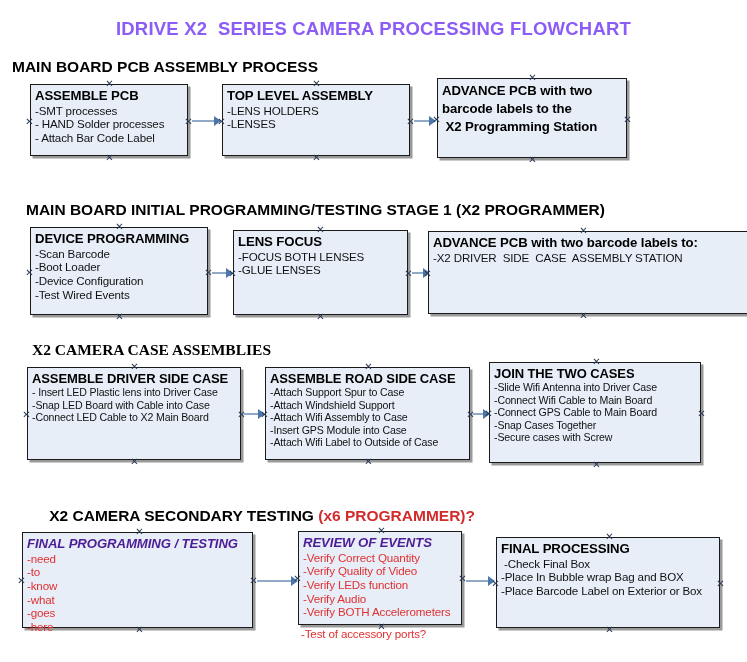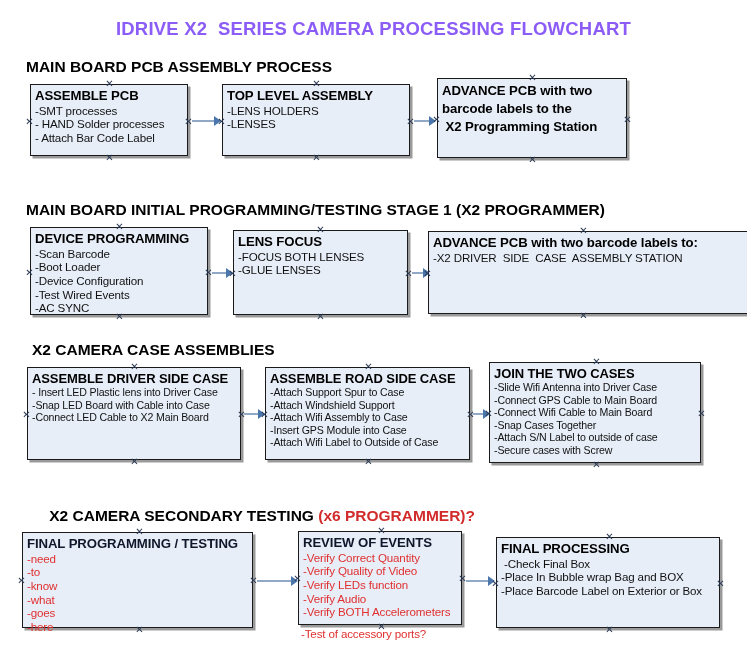--- a/index.html
+++ b/index.html
@@ -56,21 +56,21 @@
   .box .li{
     font-size:11.6px;
     color:#111;
     white-space:pre;
     letter-spacing:-0.15px;
   }
   .box.tiny .li{font-size:10.6px;}
   .box.tiny .hdr{font-size:13px;}
 
   
-  .box.red .hdr{color:#0f172a;}
+  .box.red .hdr{color:#4c1d95;font-style:italic;}
   .box.red .li{color:#e03030;}
 
   
   .overflow-line{
     position:absolute;
     font-size:11.6px;
     color:#e03030;
     white-space:pre;
     letter-spacing:-0.15px;
   }
@@ -97,21 +97,21 @@
   }
   .xh:before{content:"\2715";}
 </style>
 </head>
 <body>
 
 <div class="canvas">
 
   <div class="title">IDRIVE X2  SERIES CAMERA PROCESSING FLOWCHART</div>
 
-  <div class="section-head" style="left:26px;top:58px;text-align:center;">MAIN BOARD PCB ASSEMBLY PROCESS</div>
+  <div class="section-head" style="left:12px;top:58px;text-align:center;">MAIN BOARD PCB ASSEMBLY PROCESS</div>
 
   <div class="box" style="left:30px;top:84px;width:158px;height:72px;">
     <div class="inner">
       <div class="hdr">ASSEMBLE PCB</div>
       <div class="li">-SMT processes</div>
       <div class="li">- HAND Solder processes</div>
       <div class="li">- Attach Bar Code Label</div>
     </div>
     <div class="xh" style="left:74px;top:-6px;"></div>
     <div class="xh" style="left:74px;bottom:-7px;"></div>
@@ -151,21 +151,20 @@
 
   <div class="section-head" style="left:26px;top:201px;">MAIN BOARD INITIAL PROGRAMMING/TESTING STAGE 1 (X2 PROGRAMMER)</div>
 
   <div class="box" style="left:30px;top:227px;width:178px;height:88px;">
     <div class="inner">
       <div class="hdr">DEVICE PROGRAMMING</div>
       <div class="li">-Scan Barcode</div>
       <div class="li">-Boot Loader</div>
       <div class="li">-Device Configuration</div>
       <div class="li">-Test Wired Events</div>
-      <div class="li">-AC SYNC</div>
     </div>
     <div class="xh" style="left:84px;top:-6px;"></div>
     <div class="xh" style="left:84px;bottom:-7px;"></div>
     <div class="xh" style="left:-6px;top:40px;"></div>
     <div class="xh" style="right:-6px;top:40px;"></div>
   </div>
 
   <div class="conn" style="left:212px;top:272px;width:16px;"></div>
   <div class="arrowhead" style="left:226px;top:268px;"></div>
 
@@ -188,21 +187,21 @@
     <div class="inner">
       <div class="hdr">ADVANCE PCB with two barcode labels to:</div>
       <div class="li">-X2 DRIVER  SIDE  CASE  ASSEMBLY STATION</div>
     </div>
     <div class="xh" style="left:150px;top:-6px;"></div>
     <div class="xh" style="left:150px;bottom:-7px;"></div>
     <div class="xh" style="left:-6px;top:37px;"></div>
     <div class="xh" style="right:-6px;top:37px;"></div>
   </div>
 
-  <div class="section-head" style="left:32px;top:341px;">X2 CAMERA CASE ASSEMBLIES</div>
+  <div class="section-head" style="left:32px;top:341px;font-family:Liberation Serif, serif;">X2 CAMERA CASE ASSEMBLIES</div>
 
   <div class="box tiny" style="left:27px;top:367px;width:214px;height:93px;">
     <div class="inner">
       <div class="hdr">ASSEMBLE DRIVER SIDE CASE</div>
       <div class="li">- Insert LED Plastic lens into Driver Case</div>
       <div class="li">-Snap LED Board with Cable into Case</div>
       <div class="li">-Connect LED Cable to X2 Main Board</div>
     </div>
     <div class="xh" style="left:102px;top:-6px;"></div>
     <div class="xh" style="left:102px;bottom:-7px;"></div>
@@ -228,24 +227,23 @@
     <div class="xh" style="right:-6px;top:42px;"></div>
   </div>
 
   <div class="conn" style="left:473px;top:413px;width:13px;"></div>
   <div class="arrowhead" style="left:483px;top:409px;"></div>
 
   <div class="box tiny" style="left:489px;top:362px;width:212px;height:101px;">
     <div class="inner">
       <div class="hdr">JOIN THE TWO CASES</div>
       <div class="li">-Slide Wifi Antenna into Driver Case</div>
+      <div class="li">-Connect Wifi Cable to Main Board</div>
       <div class="li">-Connect GPS Cable to Main Board</div>
-      <div class="li">-Connect Wifi Cable to Main Board</div>
       <div class="li">-Snap Cases Together</div>
-      <div class="li">-Attach S/N Label to outside of case</div>
       <div class="li">-Secure cases with Screw</div>
     </div>
     <div class="xh" style="left:102px;top:-6px;"></div>
     <div class="xh" style="left:102px;bottom:-7px;"></div>
     <div class="xh" style="left:-6px;top:46px;"></div>
     <div class="xh" style="right:-6px;top:46px;"></div>
   </div>
 
   <div class="section-head" style="left:32px;top:489px;">
     <span>X2 CAMERA SECONDARY TESTING </span><span class="accent">(x6 PROGRAMMER)?</span>

